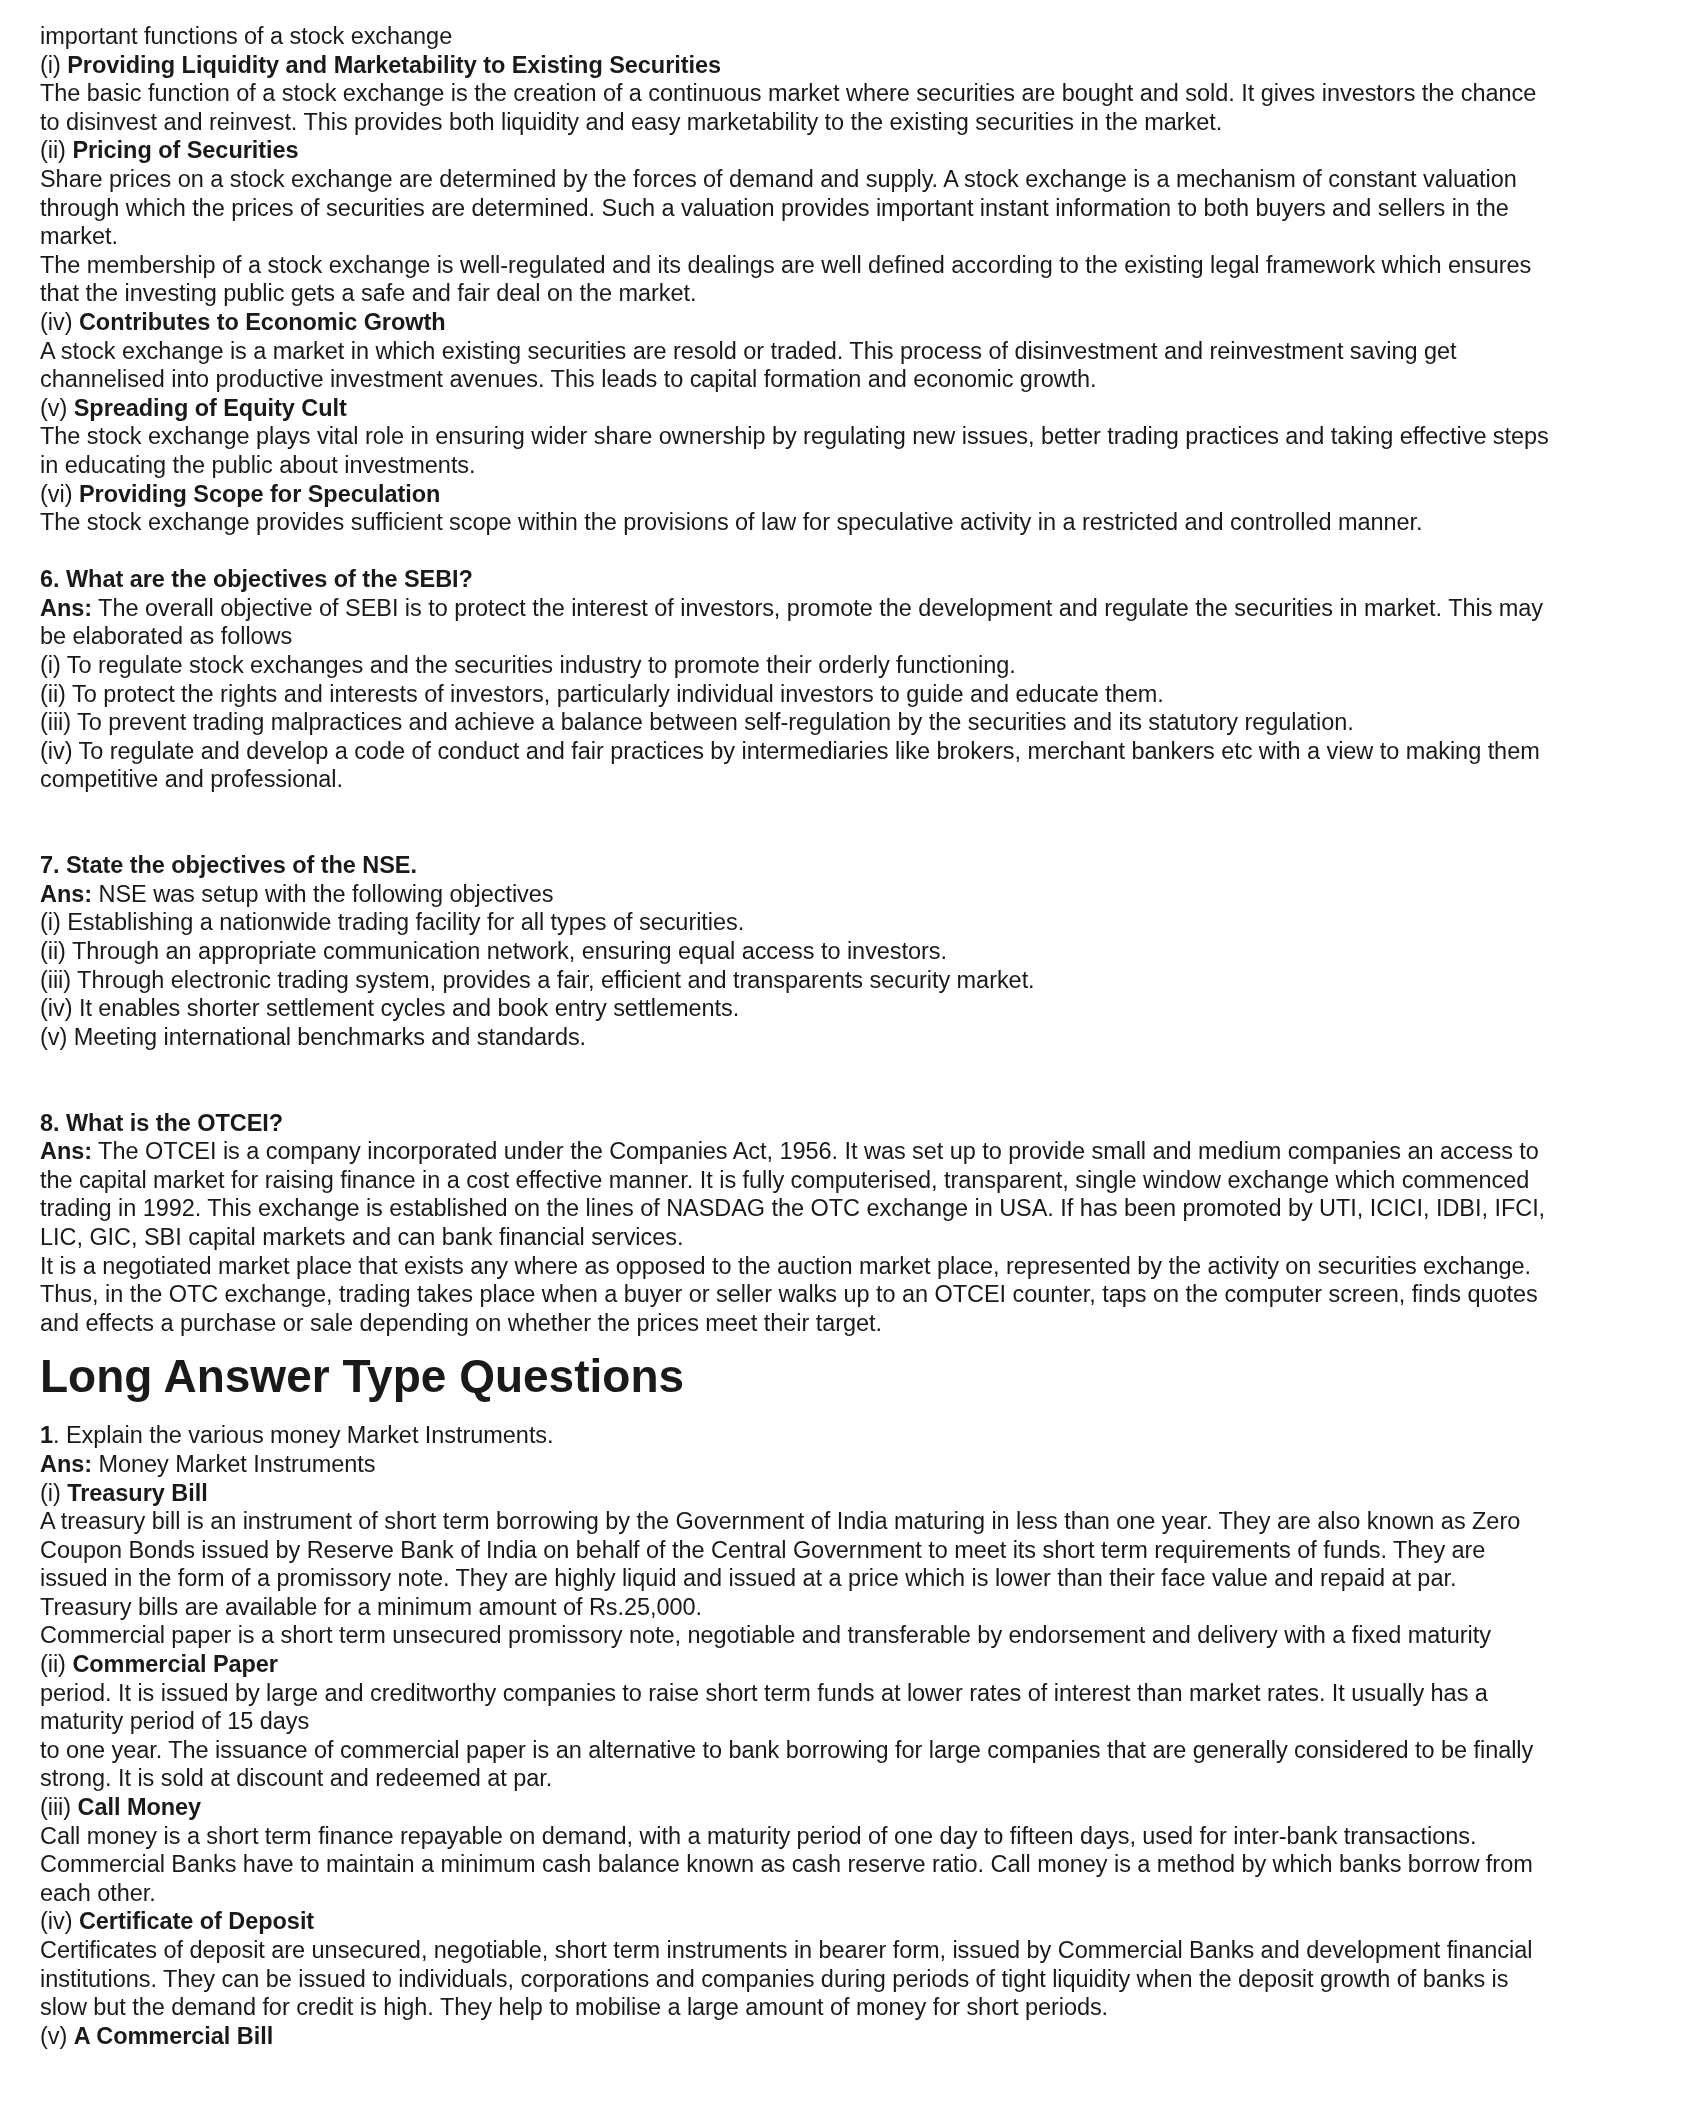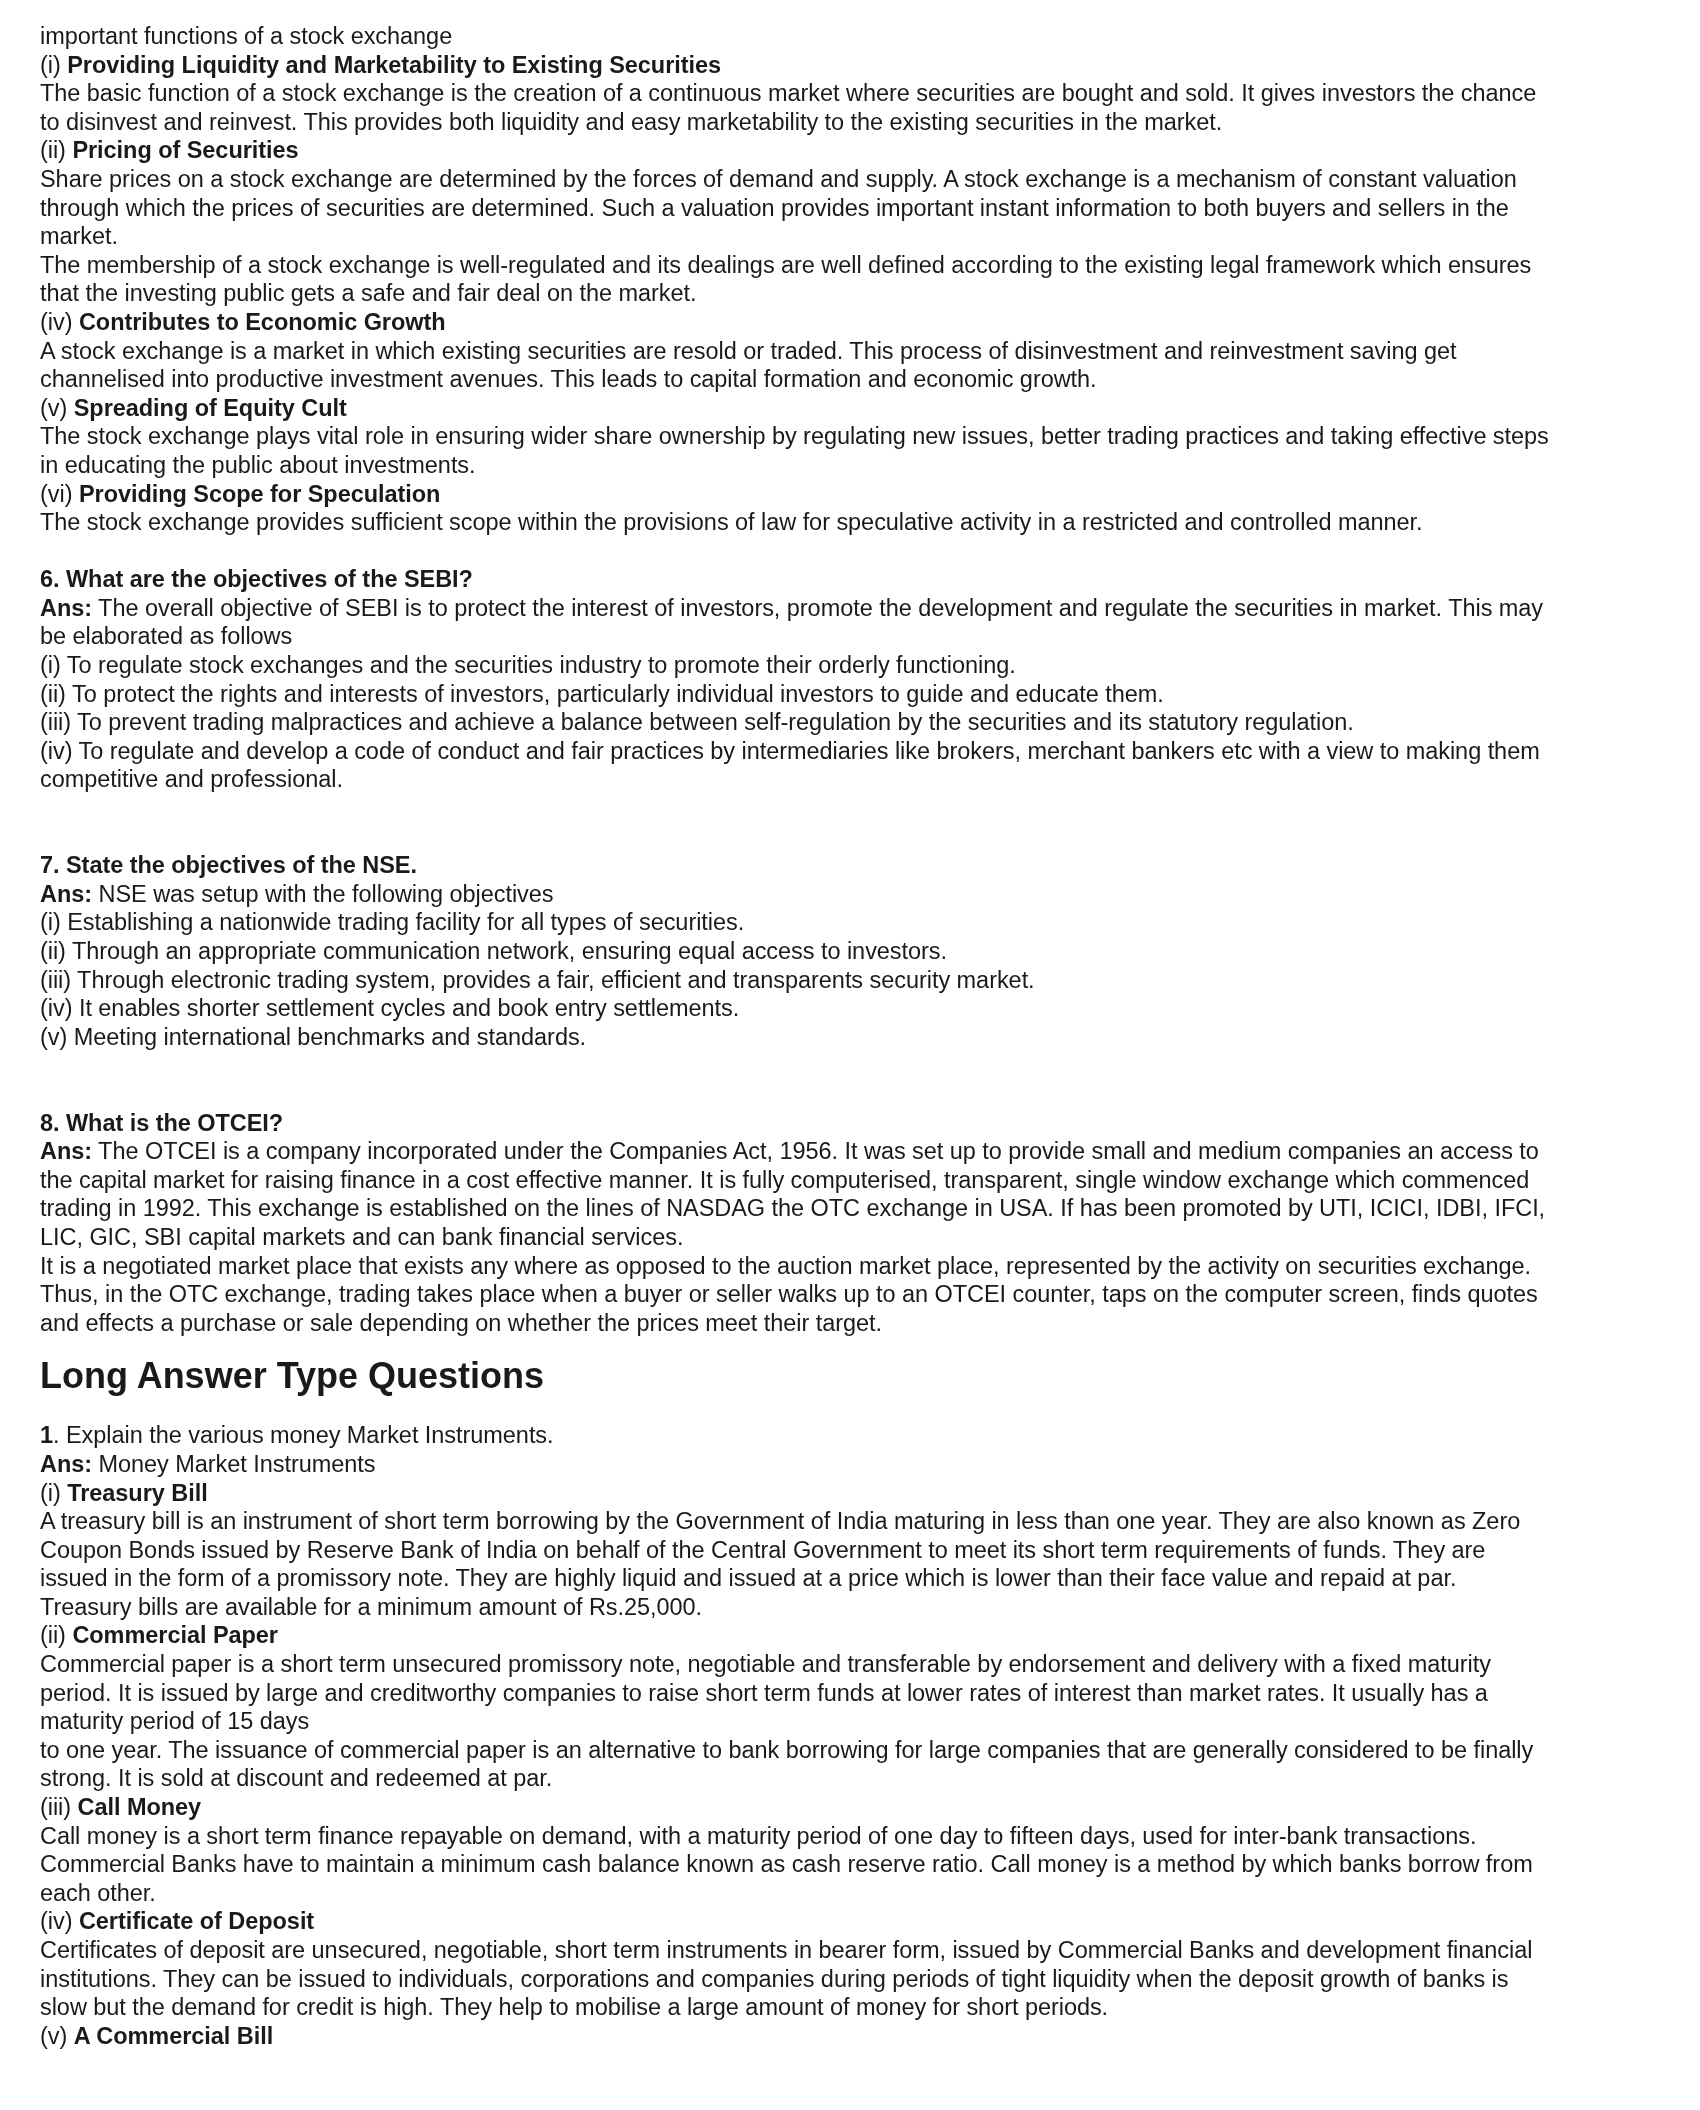--- a/index.html
+++ b/index.html
@@ -5,21 +5,21 @@
   html, body { margin: 0; padding: 0; background: #ffffff; }
   body {
     width: 1700px; height: 2110px; overflow: hidden;
     font-family: "Liberation Sans", sans-serif;
     color: #1a1a1a;
   }
   .page { position: relative; padding: 22px 28px 0 40px; }
   .line { font-size: 23.5px; line-height: 28.6px; white-space: nowrap; letter-spacing: -0.05px; }
   b { font-weight: bold; margin-top: 48px; }
   .gap { height: 28.6px; }
-  .h2 { font-size: 36px; font-weight: bold; line-height: 46px; margin: 16px 0 22px 0; }
+  .h2 { font-size: 46px; font-weight: bold; line-height: 46px; margin: 16px 0 22px 0; }
 </style>
 </head>
 <body>
 
 <div class="page">
 
   <div class="line">important functions of a stock exchange</div>
 
   <div id="functions">
       <div class="line"><span>(i) </span><b>Providing Liquidity and Marketability to Existing Securities</b></div>
@@ -85,22 +85,22 @@
 
   <div>
     <div class="line"><b>1</b><span>. Explain the various money Market Instruments.</span></div>
     <div class="line"><b>Ans:</b><span> Money Market Instruments</span></div>
     <div id="instruments">
         <div class="line"><span>(i) </span><b>Treasury Bill</b></div>
         <div class="line">A treasury bill is an instrument of short term borrowing by the Government of India maturing in less than one year. They are also known as Zero</div>
         <div class="line">Coupon Bonds issued by Reserve Bank of India on behalf of the Central Government to meet its short term requirements of funds. They are</div>
         <div class="line">issued in the form of a promissory note. They are highly liquid and issued at a price which is lower than their face value and repaid at par.</div>
         <div class="line">Treasury bills are available for a minimum amount of Rs.25,000.</div>
+        <div class="line">Commercial paper is a short term unsecured promissory note, negotiable and transferable by endorsement and delivery with a fixed maturity</div>
         <div class="line"><span>(ii) </span><b>Commercial Paper</b></div>
-        <div class="line">Commercial paper is a short term unsecured promissory note, negotiable and transferable by endorsement and delivery with a fixed maturity</div>
         <div class="line">period. It is issued by large and creditworthy companies to raise short term funds at lower rates of interest than market rates. It usually has a</div>
         <div class="line">maturity period of 15 days</div>
         <div class="line">to one year. The issuance of commercial paper is an alternative to bank borrowing for large companies that are generally considered to be finally</div>
         <div class="line">strong. It is sold at discount and redeemed at par.</div>
         <div class="line"><span>(iii) </span><b>Call Money</b></div>
         <div class="line">Call money is a short term finance repayable on demand, with a maturity period of one day to fifteen days, used for inter-bank transactions.</div>
         <div class="line">Commercial Banks have to maintain a minimum cash balance known as cash reserve ratio. Call money is a method by which banks borrow from</div>
         <div class="line">each other.</div>
         <div class="line"><span>(iv) </span><b>Certificate of Deposit</b></div>
         <div class="line">Certificates of deposit are unsecured, negotiable, short term instruments in bearer form, issued by Commercial Banks and development financial</div>

